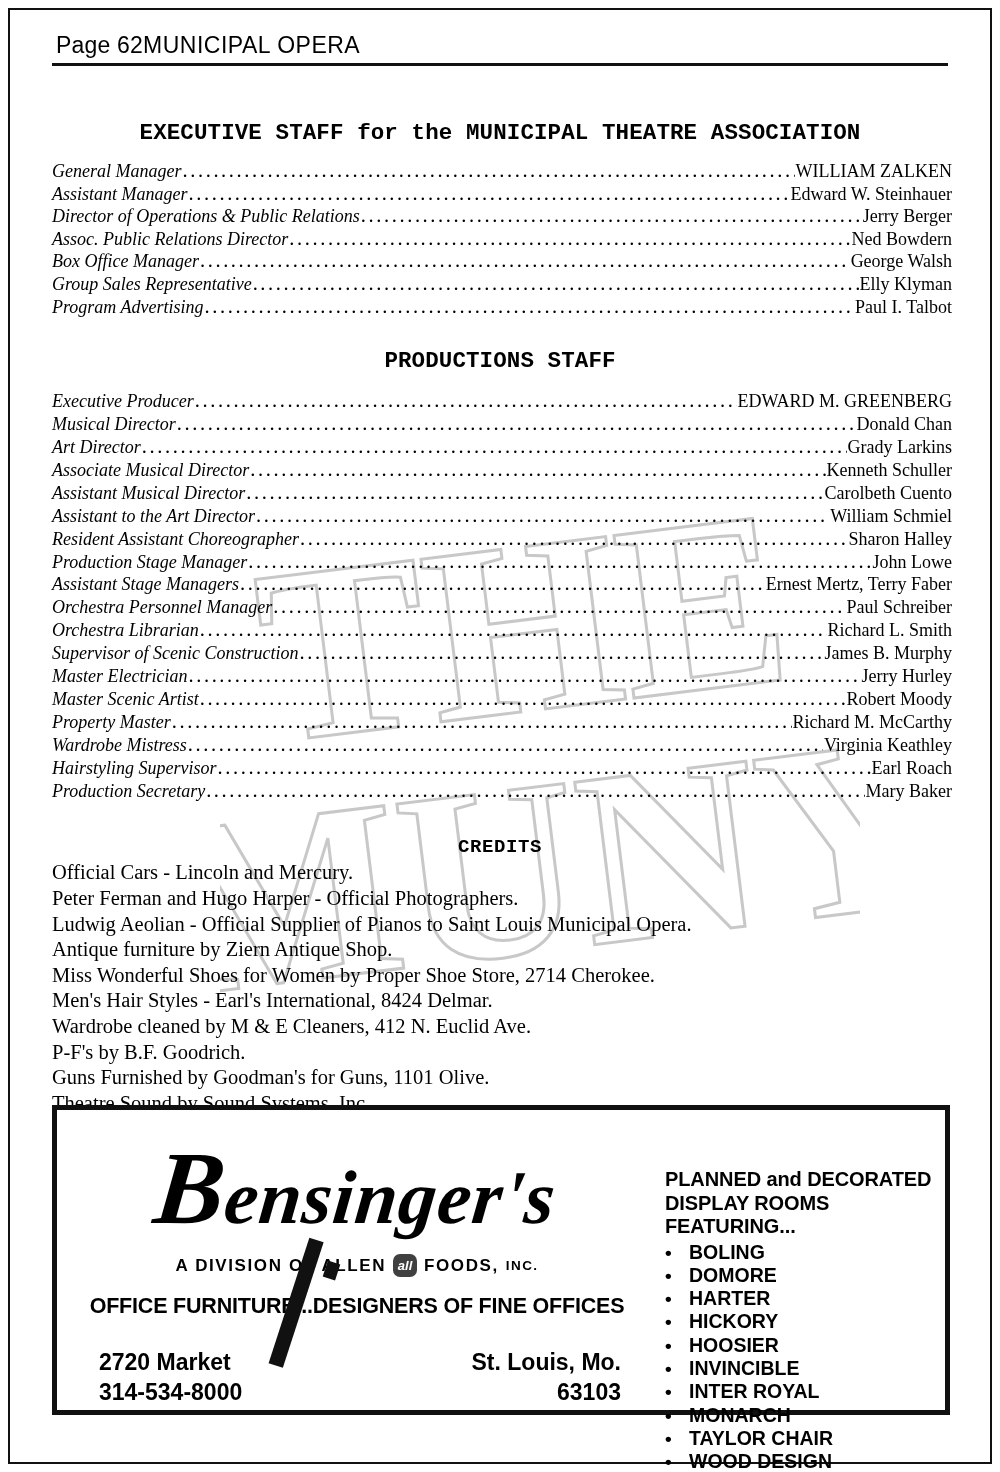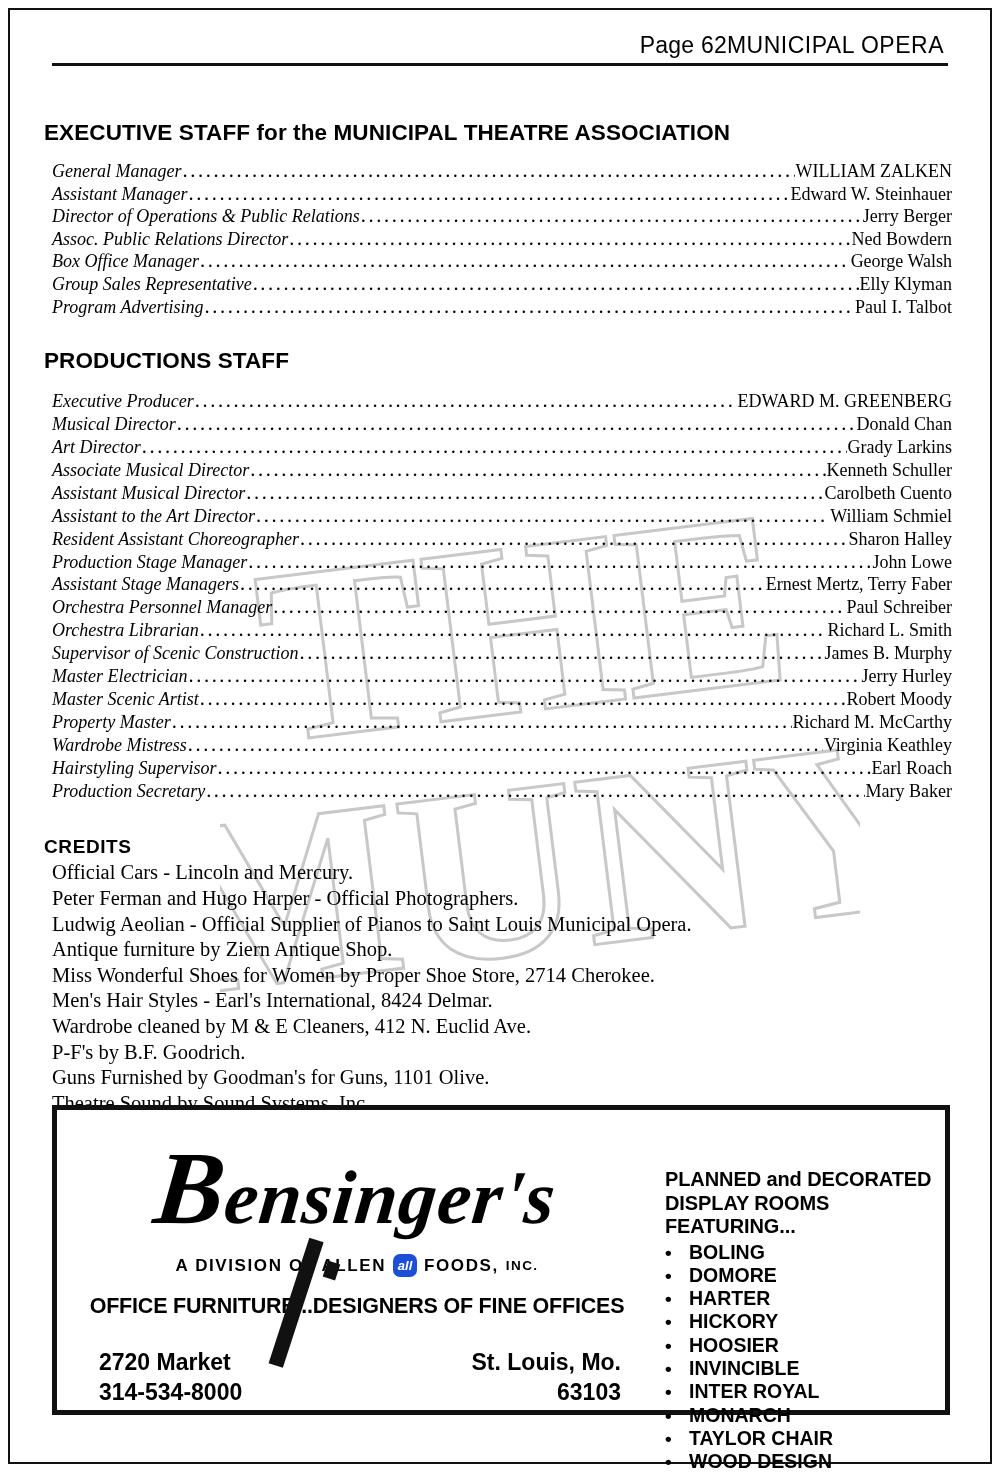--- a/index.html
+++ b/index.html
@@ -48,21 +48,21 @@
     opacity: 0.85;
   }
   .watermark svg { width: 100%; height: 100%; display: block; }
 
   
   .running-head {
     position: relative;
     z-index: 2;
     margin-top: 22px;
     display: flex;
-    justify-content: flex-end;
+    justify-content: flex-start;
     align-items: flex-end;
     font-family: "Liberation Sans", sans-serif;
     font-size: 23px;
     letter-spacing: 0.2px;
     padding: 0 12px 4px 12px;
   }
   .running-head .folio { font-size: 23px; }
   .running-head .pub {
     font-size: 23px;
     letter-spacing: 0.5px;
@@ -72,21 +72,22 @@
     z-index: 2;
     height: 3px;
     background: #111;
     margin: 0 8px 0 8px;
   }
 
   
   .section-heading {
     position: relative;
     z-index: 2;
-    font-family: Liberation Sans, sans-serif;
+    text-align: center;
+    font-family: Liberation Mono, monospace;
     font-weight: bold;
     font-size: 22.5px;
     letter-spacing: 0.1px;
   }
   .section-heading.exec { margin-top: 54px; }
   .section-heading.prod { margin-top: 30px; }
   .section-heading.credits {
     margin-top: 34px;
     font-size: 19px;
     letter-spacing: 0.6px;
@@ -195,21 +196,21 @@
     display: flex;
     justify-content: center;
     align-items: center;
     gap: 7px;
   }
   .ad-division .small { font-size: 13.5px; letter-spacing: 1.4px; }
   .allen-badge {
     display: inline-block;
     width: 24px;
     height: 23px;
-    background: #1d4ed8;
+    background: #404040;
     border-radius: 7px;
     color: #fff;
     font-size: 13px;
     line-height: 23px;
     text-align: center;
     letter-spacing: 0;
     font-style: italic;
   }
 
   .ad-tagline {

